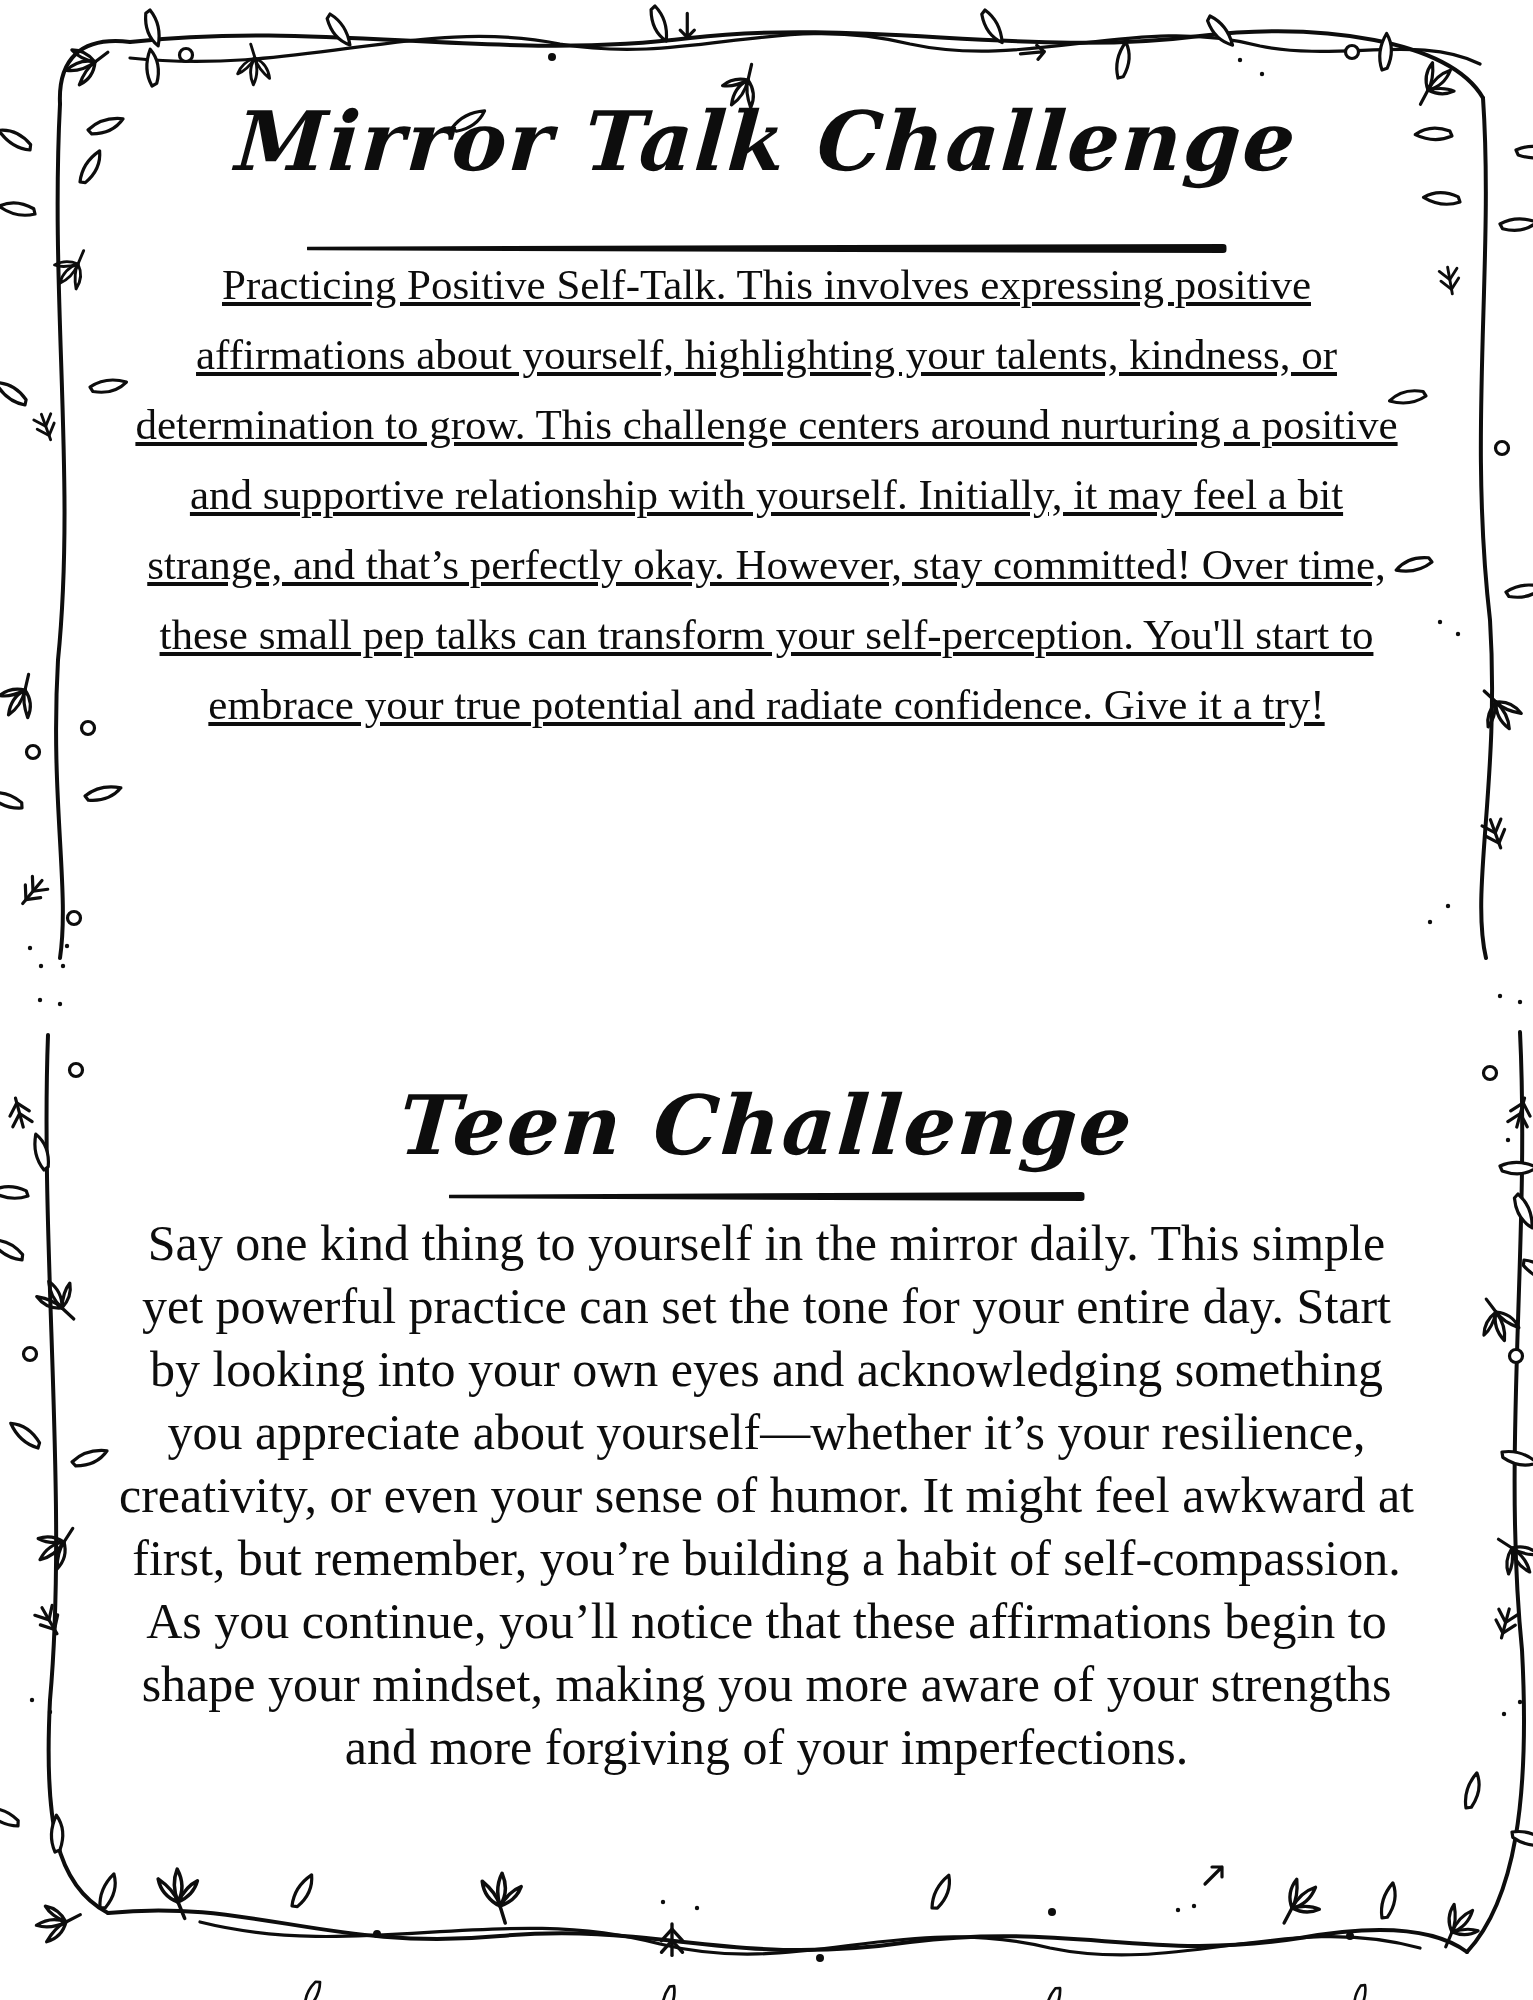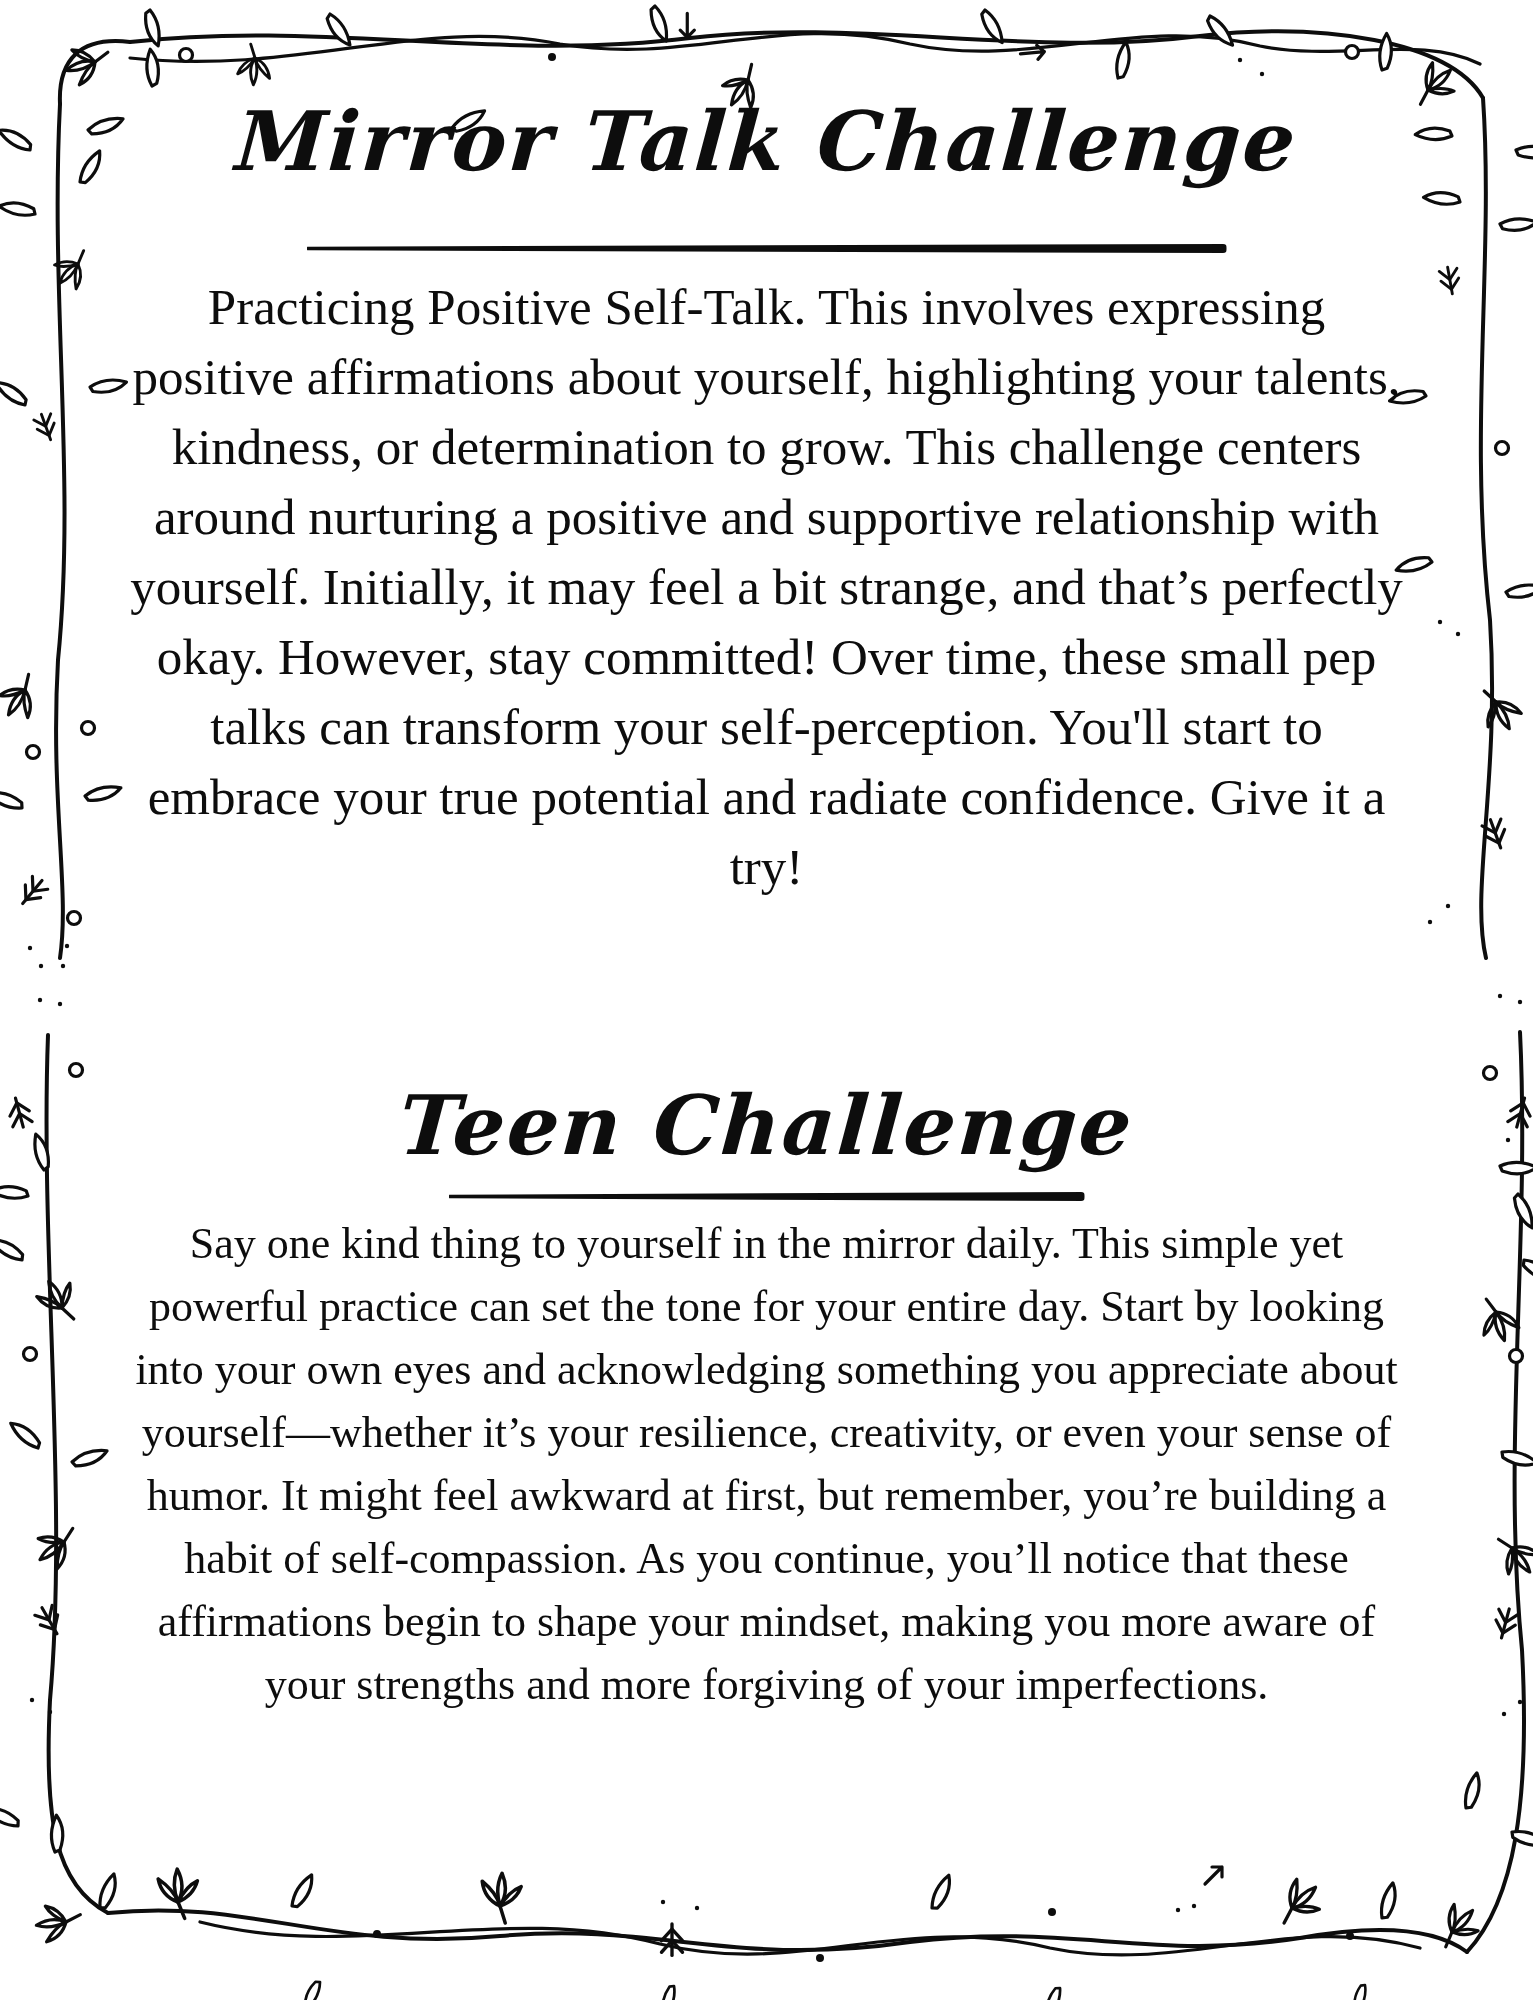--- a/index.html
+++ b/index.html
@@ -41,26 +41,26 @@
     clip-path:polygon(0% 30%, 100% 0%, 100% 100%, 0% 70%);
   }
   .divider-1{top:244px;width:920px;}
   .divider-2{top:1192px;width:636px;}
   .body-text{
     position:absolute;left:50%;transform:translateX(-50%);
     text-align:center;
     color:#0d0d0d;
   }
   .body-1{
-    top:272px;width:1290px;
-    font-size:51px;line-height:70px;
+    top:250px;width:1290px;
+    font-size:43px;line-height:70px;text-decoration:underline;
   }
   .body-2{
     top:1212px;width:1295px;
-    font-size:44px;line-height:63px;
+    font-size:50px;line-height:63px;
   }
 </style>
 </head>
 <body>
 
 <div class="page">
 
   <svg class="border-svg" viewBox="0 0 1533 2000" xmlns="http://www.w3.org/2000/svg" fill="none" stroke="#0d0d0d" stroke-width="3.2" stroke-linecap="round" stroke-linejoin="round">
     <defs>
       <path id="lf" d="M0,0 Q7,-18 27,-25 Q24,-7 5,2 Z"></path>

